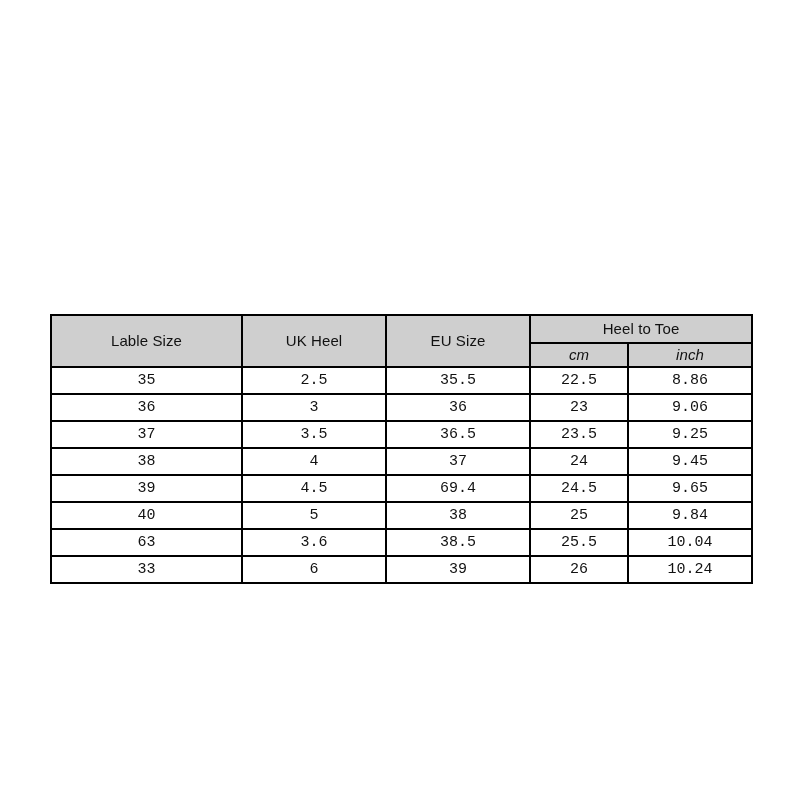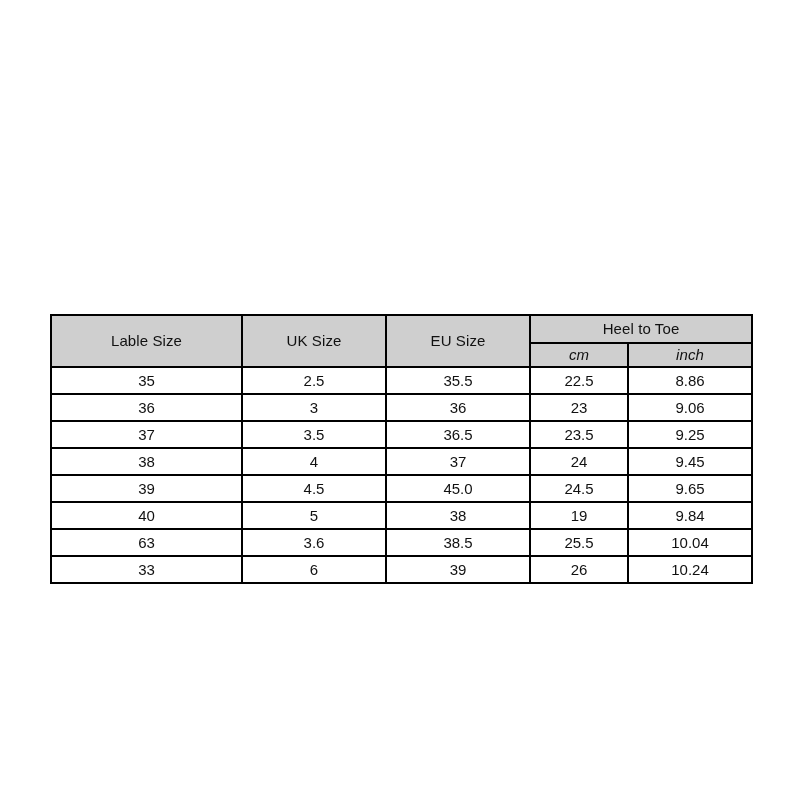--- a/index.html
+++ b/index.html
@@ -59,21 +59,21 @@
   th.head-sub {
     height: 22px;
     font-size: 14px;
     font-style: italic;
   }
 
   
   table.size-chart tbody td {
     height: 25px;
     background: #ffffff;
-    font-family: Liberation Sans, sans-serif;
+    font-family: Liberation Mono, monospace;
     font-size: 15px;
   }
 
   
   col.c-label { width: 191px; }
   col.c-uk    { width: 144px; }
   col.c-eu    { width: 144px; }
   col.c-cm    { width: 98px; }
   col.c-inch  { width: 124px; }
 </style>
@@ -85,21 +85,21 @@
     <colgroup>
       <col class="c-label">
       <col class="c-uk">
       <col class="c-eu">
       <col class="c-cm">
       <col class="c-inch">
     </colgroup>
     <thead>
       <tr>
         <th class="head-main" rowspan="2">Lable Size</th>
-        <th class="head-main" rowspan="2">UK Size</th>
+        <th class="head-main" rowspan="2">UK Heel</th>
         <th class="head-main" rowspan="2">EU Size</th>
         <th class="head-group" colspan="2">Heel to Toe</th>
       </tr>
       <tr>
         <th class="head-sub">cm</th>
         <th class="head-sub">inch</th>
       </tr>
     </thead>
     <tbody>
       <tr>
@@ -126,29 +126,29 @@
       <tr>
         <td>38</td>
         <td>4</td>
         <td>37</td>
         <td>24</td>
         <td>9.45</td>
       </tr>
       <tr>
         <td>39</td>
         <td>4.5</td>
-        <td>45.0</td>
+        <td>69.4</td>
         <td>24.5</td>
         <td>9.65</td>
       </tr>
       <tr>
         <td>40</td>
         <td>5</td>
         <td>38</td>
-        <td>19</td>
+        <td>25</td>
         <td>9.84</td>
       </tr>
       <tr>
         <td>63</td>
         <td>3.6</td>
         <td>38.5</td>
         <td>25.5</td>
         <td>10.04</td>
       </tr>
       <tr>

